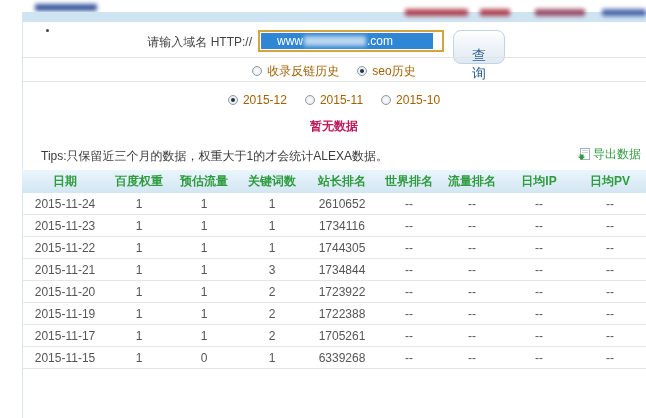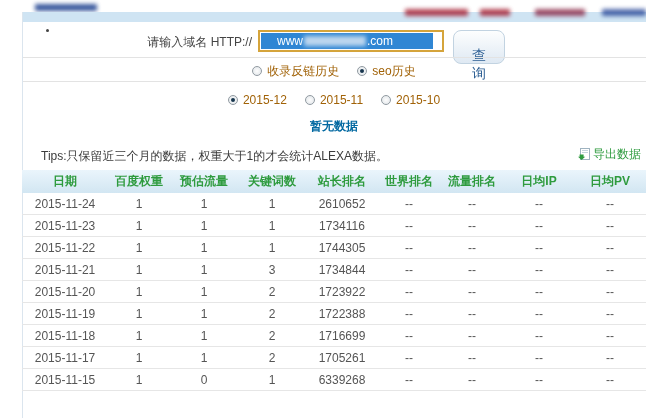--- a/index.html
+++ b/index.html
@@ -34,21 +34,21 @@
   .radio-row{position:absolute;left:22px;width:624px;display:flex;justify-content:center;
              align-items:center;gap:18px;}
   .row1{top:62px;height:18px;} .row2{top:91px;height:18px;}
   .opt{display:flex;align-items:center;gap:5px;cursor:pointer;color:#a16207;}
   .radio{position:relative;width:10px;height:10px;border:1px solid #919aa1;border-radius:50%;
          background:radial-gradient(#fdfdfd,#dfe4e8);box-sizing:border-box;}
   .radio.on::after{content:'';position:absolute;left:2px;top:2px;width:4px;height:4px;
          border-radius:50%;background:#17364e;}
 
   .empty{position:absolute;left:22px;top:118px;width:624px;text-align:center;
-         color:#0369a1;font-weight:bold;}
+         color:#be185d;font-weight:bold;}
 
   .tips{position:absolute;left:41px;top:148px;color:#3b3b3b;}
   .export{position:absolute;left:578px;top:146px;width:90px;display:flex;align-items:center;gap:2px;
           color:#2e9b3e;text-decoration:none;cursor:pointer;white-space:nowrap;}
 
   
   table.grid{position:absolute;left:22px;top:170px;width:624px;border-collapse:collapse;
              table-layout:fixed;font-size:12px;}
   table.grid th{height:23px;background:linear-gradient(#eaf5fc,#d2e6f2);color:#2e9b3e;
                 font-weight:bold;text-align:center;padding:0;}
@@ -204,31 +204,20 @@
           <td>1</td>
           <td>1</td>
           <td>2</td>
           <td>1722388</td>
           <td>--</td>
           <td>--</td>
           <td>--</td>
           <td>--</td>
         </tr>
         <tr>
-          <td>2015-11-18</td>
-          <td>1</td>
-          <td>1</td>
-          <td>2</td>
-          <td>1716699</td>
-          <td>--</td>
-          <td>--</td>
-          <td>--</td>
-          <td>--</td>
-        </tr>
-        <tr>
           <td>2015-11-17</td>
           <td>1</td>
           <td>1</td>
           <td>2</td>
           <td>1705261</td>
           <td>--</td>
           <td>--</td>
           <td>--</td>
           <td>--</td>
         </tr>

